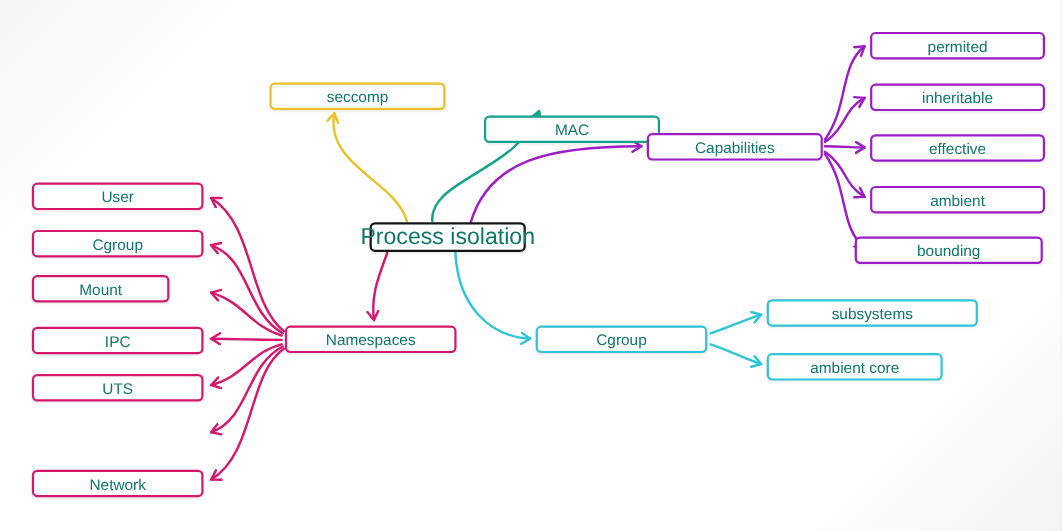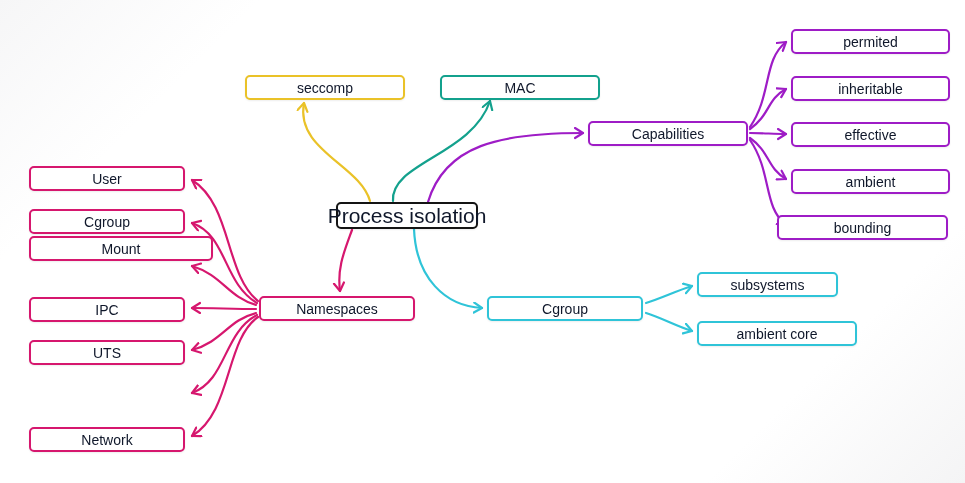--- a/index.html
+++ b/index.html
@@ -11,33 +11,33 @@
     overflow:hidden;
   }
   #edges{position:absolute;left:0;top:0;width:965px;height:483px;}
   .node{
     position:absolute;
     box-sizing:border-box;
     height:25px;
     background:#ffffff;
     border-radius:5px;
     display:flex;align-items:center;justify-content:center;
-    font-size:14px;color:#0f172a;
+    font-size:14px;color:#0f766e;
     box-shadow:0 1px 2px rgba(0,0,0,0.07);
     white-space:nowrap;
     cursor:pointer;
   }
   .node.root{
     border:2.5px solid #141414;
     height:27px;
     font-size:21px;
   }
   .node.crimson{border:2px solid #d6176e;}
   .node.yellow{border:2px solid #eac228;}
-  .node.teal{border:2px solid #13a18d;}
+  .node.teal{border:2px solid #13a18d;margin-top:30px;}
   .node.purple{border:2px solid #9e1cc6;}
   .node.cyan{border:2px solid #2fc4d8;}
   path.edge{fill:none;stroke-width:2.2;stroke-linecap:round;}
   path.e-crimson{stroke:#d6176e;}
   path.e-yellow{stroke:#eac228;}
   path.e-teal{stroke:#13a18d;}
   path.e-purple{stroke:#9e1cc6;}
   path.e-cyan{stroke:#2fc4d8;}
 </style>
 </head>
@@ -98,24 +98,24 @@
   <div class="node teal" style="left:440px;top:75px;width:160px">MAC</div>
 
   <div class="node purple" style="left:588px;top:121px;width:160px">Capabilities</div>
   <div class="node purple" style="left:791px;top:29px;width:159px">permited</div>
   <div class="node purple" style="left:791px;top:76px;width:159px">inheritable</div>
   <div class="node purple" style="left:791px;top:122px;width:159px">effective</div>
   <div class="node purple" style="left:791px;top:169px;width:159px">ambient</div>
   <div class="node purple" style="left:777px;top:215px;width:171px">bounding</div>
 
   <div class="node cyan" style="left:487px;top:296px;width:156px">Cgroup</div>
-  <div class="node cyan" style="left:697px;top:272px;width:141px">subsystems</div>
+  <div class="node cyan" style="left:697px;top:272px;width:192px">subsystems</div>
   <div class="node cyan" style="left:697px;top:321px;width:160px">ambient core</div>
 
   <div class="node crimson" style="left:259px;top:296px;width:156px">Namespaces</div>
   <div class="node crimson" style="left:29px;top:166px;width:156px">User</div>
   <div class="node crimson" style="left:29px;top:209px;width:156px">Cgroup</div>
-  <div class="node crimson" style="left:29px;top:236px;width:184px">Mount</div>
+  <div class="node crimson" style="left:29px;top:250px;width:125px">Mount</div>
   <div class="node crimson" style="left:29px;top:297px;width:156px">IPC</div>
   <div class="node crimson" style="left:29px;top:340px;width:156px">UTS</div>
   <div class="node crimson" style="left:29px;top:427px;width:156px">Network</div>
 
 </div>
 
 </body></html>

